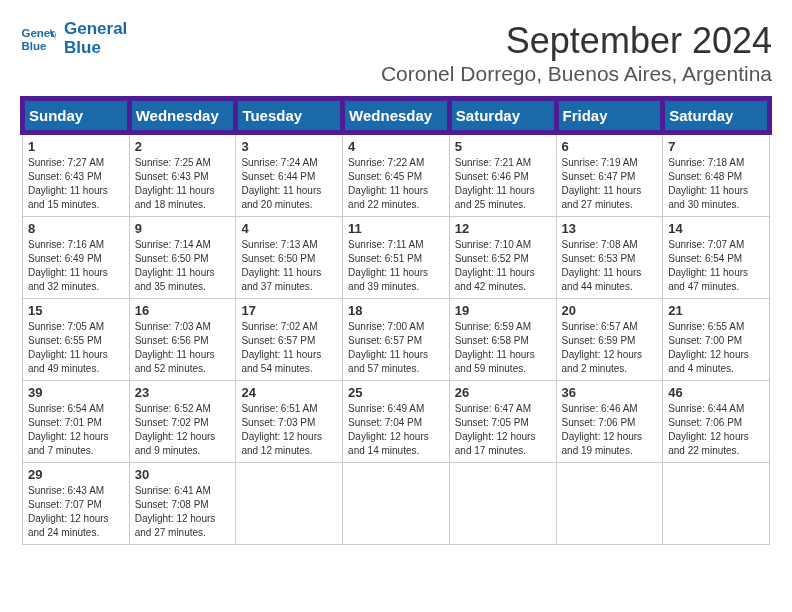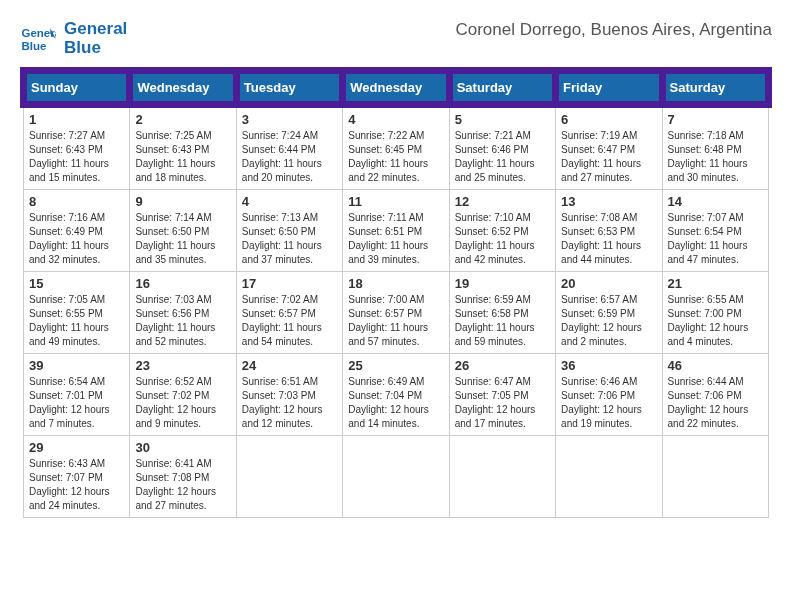--- a/index.html
+++ b/index.html
@@ -27,36 +27,36 @@
     }
     .title-area {
       text-align: right;
     }
     .month-title {
       font-size: 36px;
       font-weight: normal;
       color: #333;
     }
     .subtitle {
-      font-size: 17px;
+      font-size: 21px;
       color: #555;
     }
     table {
       width: 100%;
       border-collapse: collapse;
       table-layout: fixed;
     }
     th {
       background-color: #1a6aab;
       color: white;
-      font-size: 13px;
+      font-size: 15px;
       font-weight: bold;
       padding: 6px 4px;
       text-align: left;
-      border: 7px solid #4c1d95;
+      border: 5px solid #4c1d95;
     }
     td {
       border: 1px solid #ccc;
       vertical-align: top;
       padding: 4px 5px;
       font-size: 10px;
       color: #333;
       height: 80px;
       background: #fff;
     }
@@ -90,20 +90,21 @@
       <text x="2" y="22" font-size="16" font-weight="bold" fill="#1a6aab">General</text>
       <text x="2" y="40" font-size="16" font-weight="bold" fill="#1a6aab">Blue</text>
       <polygon points="42,10 50,25 42,18" fill="#1a6aab"></polygon>
     </svg>
     <div style="display:flex;flex-direction:column;margin-left:4px">
       <span style="font-size:17px;font-weight:bold;color:#1a6aab;line-height:1.1">General</span>
       <span style="font-size:17px;font-weight:bold;color:#1a6aab;line-height:1.1">Blue</span>
     </div>
   </div>
   <div class="title-area">
+    <div class="month-title">September 2024</div>
     <div class="subtitle">Coronel Dorrego, Buenos Aires, Argentina</div>
   </div>
 </div>
 
 <table>
   <thead>
     <tr>
       <th>Sunday</th>
       <th>Wednesday</th>
       <th>Tuesday</th>

